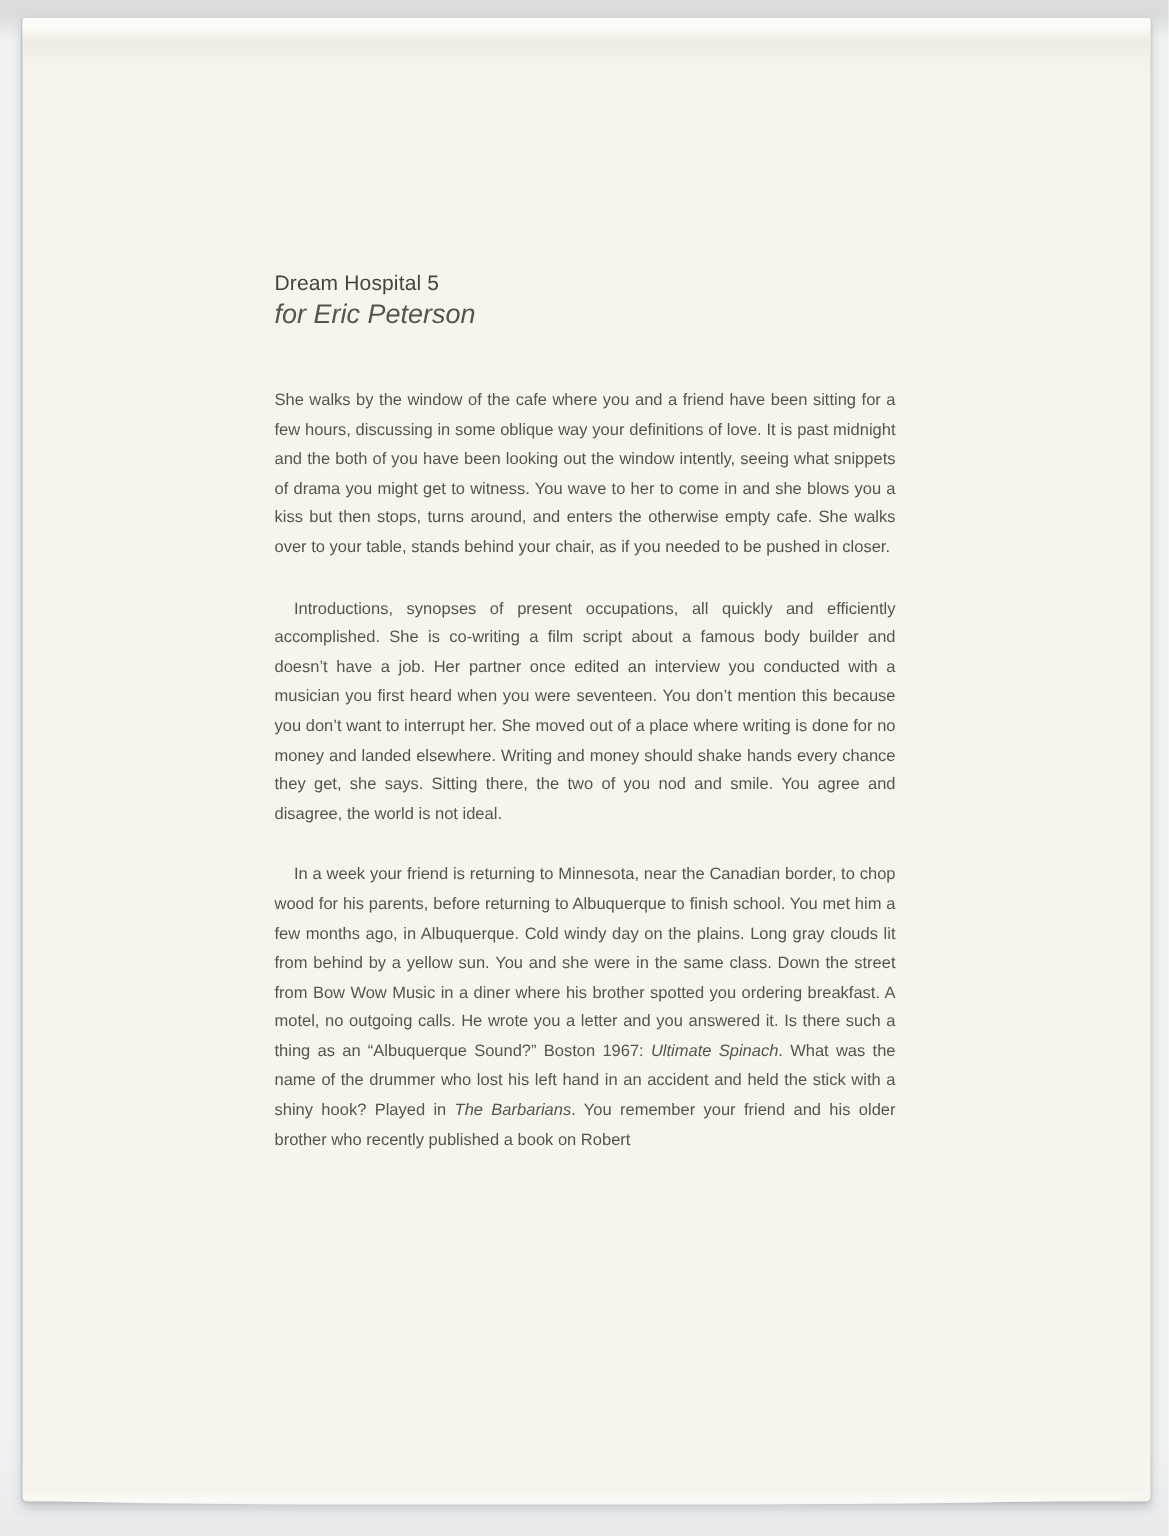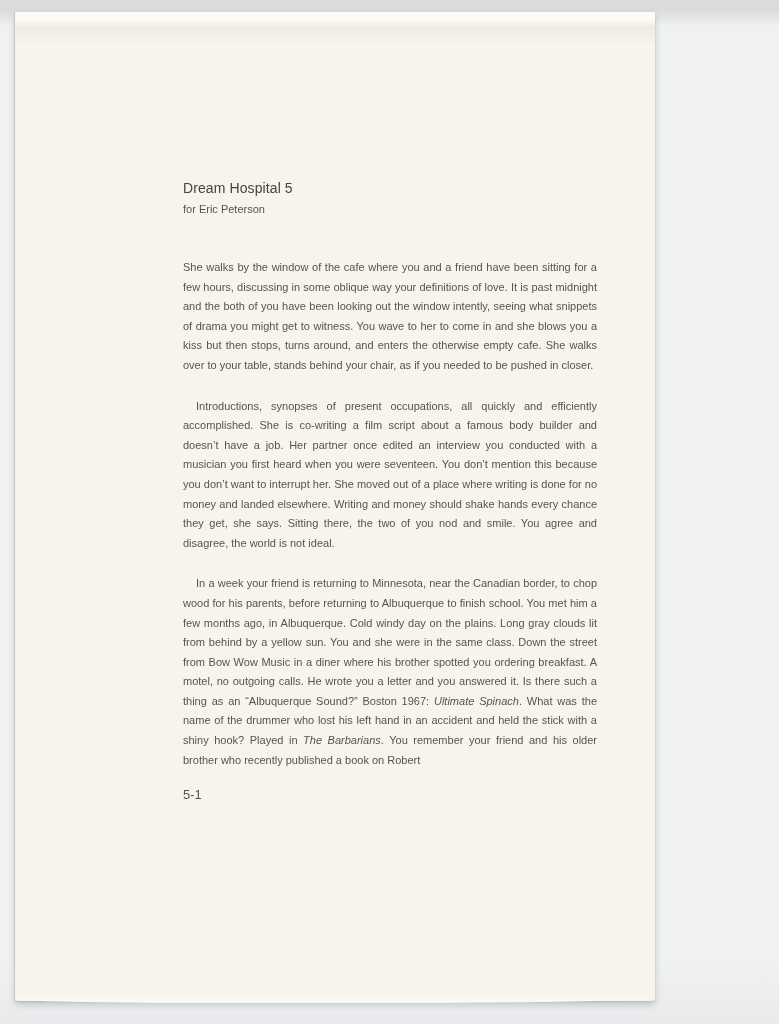--- a/index.html
+++ b/index.html
@@ -15,21 +15,21 @@
     background: linear-gradient(180deg,
       var(--bg-top) 0px, var(--bg-top) 10px,
       var(--bg-main) 26px, var(--bg-main) 94%,
       var(--bg-bottom) 100%);
   }
 
   .paper {
     position: absolute;
     left: 15px;
     top: 12px;
-    width: 640px;
+    width: 752px;
     height: 989px;
     background: var(--paper);
     border-radius: 2px 2px 3px 3px;
     box-shadow:
       -1px 0 0 rgba(170,170,165,0.35),
       0 4px 7px rgba(150,155,160,0.45),
       0 1px 2px rgba(150,155,160,0.4);
   }
   
   .paper::before {
@@ -66,22 +66,23 @@
   .title {
     margin: 0;
     font-size: 14px;
     line-height: 21px;
     font-weight: normal;
     letter-spacing: 0.1px;
     color: var(--ink-dark);
   }
   .dedication {
     margin: 0 0 38px 0;
-    font-size: 11px;
+    font-size: 18px;
     line-height: 21px;
+    font-style: italic;
     color: var(--ink);
   }
 
   .body-text p {
     margin: 0;
     font-size: 11px;
     line-height: 19.6px;
     text-align: justify;
     color: var(--ink);
   }
@@ -104,15 +105,14 @@
 
 <div class="paper">
   <div class="text-block">
     <h1 class="title">Dream Hospital 5</h1>
     <p class="dedication">for Eric Peterson</p>
     <div class="body-text">
         <p><span>She walks by the window of the cafe where you and a friend have been sitting for a few hours, discussing in some oblique way your definitions of love. It is past midnight and the both of you have been looking out the window intently, seeing what snippets of drama you might get to witness. You wave to her to come in and she blows you a kiss but then stops, turns around, and enters the otherwise empty cafe. She walks over to your table, stands behind your chair, as if you needed to be pushed in closer.</span></p>
         <p class="indent"><span>Introductions, synopses of present occupations, all quickly and efficiently accomplished. She is co-writing a film script about a famous body builder and doesn’t have a job. Her partner once edited an interview you conducted with a musician you first heard when you were seventeen. You don’t mention this because you don’t want to interrupt her. She moved out of a place where writing is done for no money and landed elsewhere. Writing and money should shake hands every chance they get, she says. Sitting there, the two of you nod and smile. You agree and disagree, the world is not ideal.</span></p>
         <p class="indent"><span>In a week your friend is returning to Minnesota, near the Canadian border, to chop wood for his parents, before returning to Albuquerque to finish school. You met him a few months ago, in Albuquerque. Cold windy day on the plains. Long gray clouds lit from behind by a yellow sun. You and she were in the same class. Down the street from Bow Wow Music in a diner where his brother spotted you ordering breakfast. A motel, no outgoing calls. He wrote you a letter and you answered it. Is there such a thing as an “Albuquerque Sound?” Boston 1967: </span><em>Ultimate Spinach</em><span>. What was the name of the drummer who lost his left hand in an accident and held the stick with a shiny hook? Played in </span><em>The Barbarians</em><span>. You remember your friend and his older brother who recently published a book on Robert</span></p>
       </div>
-    <div class="page-number">5-1</div>
   </div>
 </div>
 
 </body></html>

